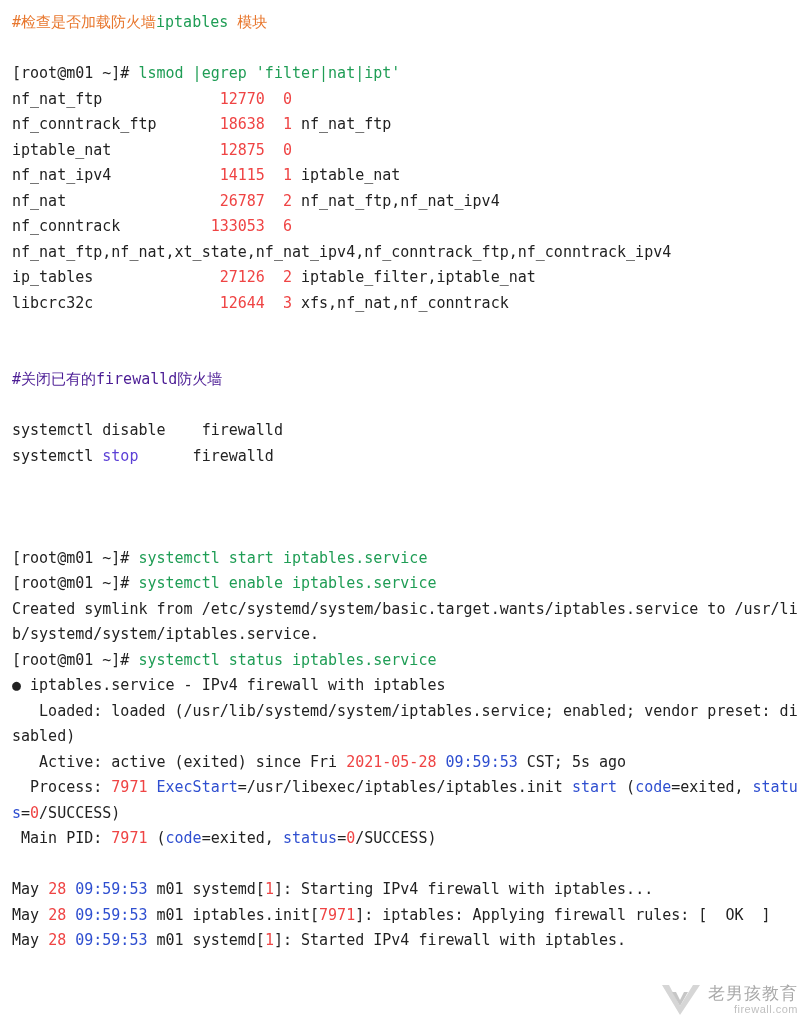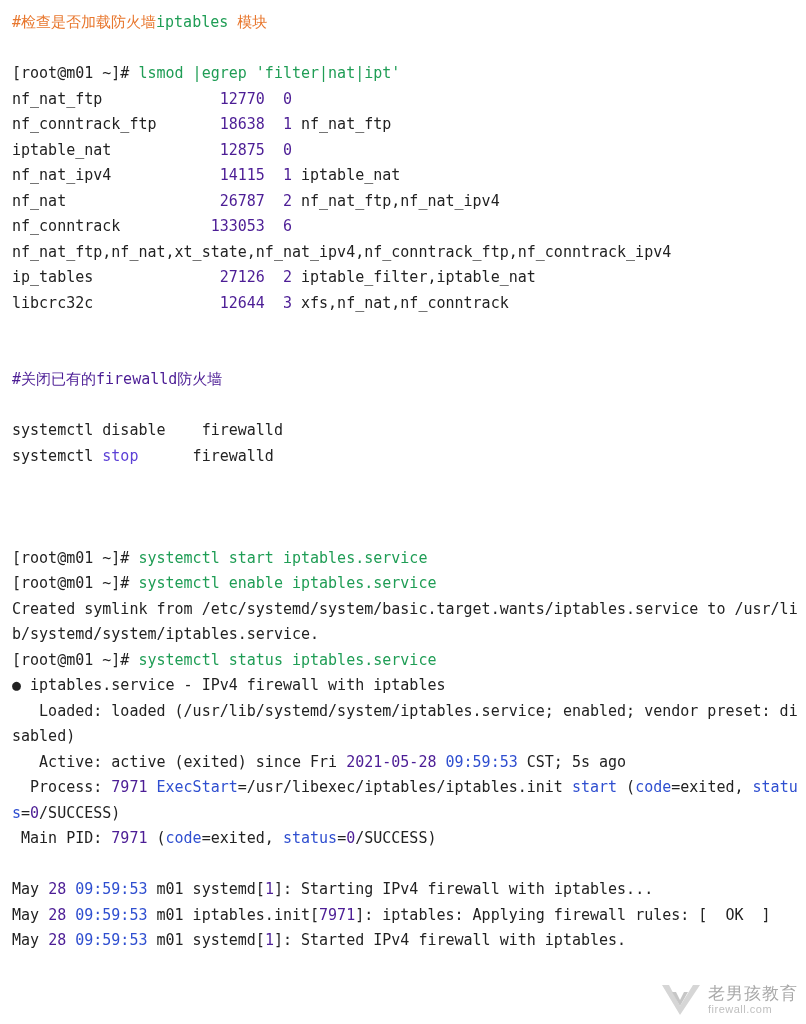--- a/index.html
+++ b/index.html
@@ -25,36 +25,37 @@
   .line {
     white-space: pre-wrap;
     word-break: break-all;
   }
   .blank {
     white-space: pre;
   }
   .c-comment { color: #e8772e; }
   .c-comment-red { color: #4c1d95; }
   .c-green { color: #1f9d55; }
-  .c-green-d { color: #4c1d95; }
+  .c-green-d { color: #ef4444; }
   .c-blue { color: #2f4fd0; margin-top: 24px; }
   .c-purple { color: #5b3fd6; }
   .c-plain { color: #222222; }
 
   
   .watermark {
     position: absolute;
     right: 8px;
     bottom: 6px;
     z-index: 1;
     display: flex;
     align-items: center;
     gap: 6px;
     opacity: 0.85;
     pointer-events: none;
+    text-align: right;
   }
   .wm-logo {
     width: 42px;
     height: 36px;
     position: relative;
   }
   .wm-logo svg { display: block; }
   .wm-text {
     display: flex;
     flex-direction: column;

